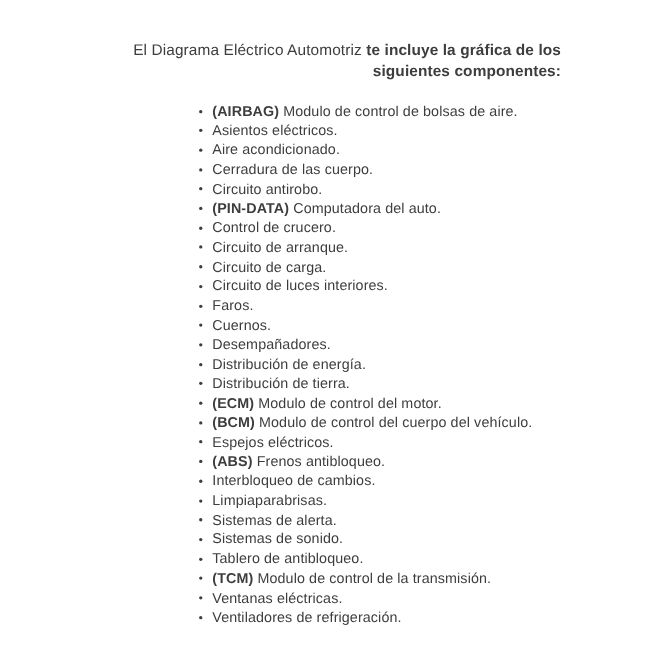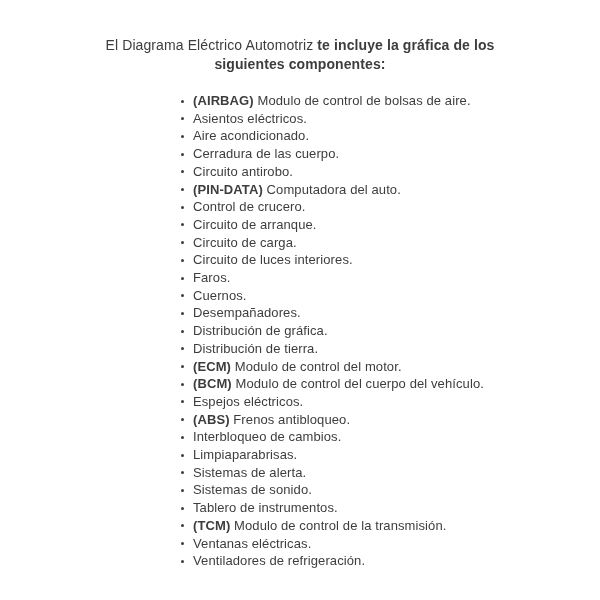--- a/index.html
+++ b/index.html
@@ -14,21 +14,21 @@
   .page {
     width: 600px;
     height: 600px;
     background: #ffffff;
     box-sizing: border-box;
     padding-top: 36px;
   }
   .title {
     width: 420px;
     margin: 0 auto;
-    text-align: center;
+    text-align: right;
     font-size: 14px;
     line-height: 19px;
     color: #3d3d3d;
     font-weight: 400;
     letter-spacing: 0.1px;
   }
   .title .t-bold {
     font-weight: 700;
   }
   .component-list {
@@ -72,28 +72,28 @@
       <li><span>Cerradura de las cuerpo.</span></li>
       <li><span>Circuito antirobo.</span></li>
       <li><strong>(PIN-DATA)</strong> <span>Computadora del auto.</span></li>
       <li><span>Control de crucero.</span></li>
       <li><span>Circuito de arranque.</span></li>
       <li><span>Circuito de carga.</span></li>
       <li><span>Circuito de luces interiores.</span></li>
       <li><span>Faros.</span></li>
       <li><span>Cuernos.</span></li>
       <li><span>Desempañadores.</span></li>
-      <li><span>Distribución de gráfica.</span></li>
+      <li><span>Distribución de energía.</span></li>
       <li><span>Distribución de tierra.</span></li>
       <li><strong>(ECM)</strong> <span>Modulo de control del motor.</span></li>
       <li><strong>(BCM)</strong> <span>Modulo de control del cuerpo del vehículo.</span></li>
       <li><span>Espejos eléctricos.</span></li>
       <li><strong>(ABS)</strong> <span>Frenos antibloqueo.</span></li>
       <li><span>Interbloqueo de cambios.</span></li>
       <li><span>Limpiaparabrisas.</span></li>
       <li><span>Sistemas de alerta.</span></li>
       <li><span>Sistemas de sonido.</span></li>
-      <li><span>Tablero de instrumentos.</span></li>
+      <li><span>Tablero de antibloqueo.</span></li>
       <li><strong>(TCM)</strong> <span>Modulo de control de la transmisión.</span></li>
       <li><span>Ventanas eléctricas.</span></li>
       <li><span>Ventiladores de refrigeración.</span></li>
     </ul>
 </div>
 
 </body></html>

